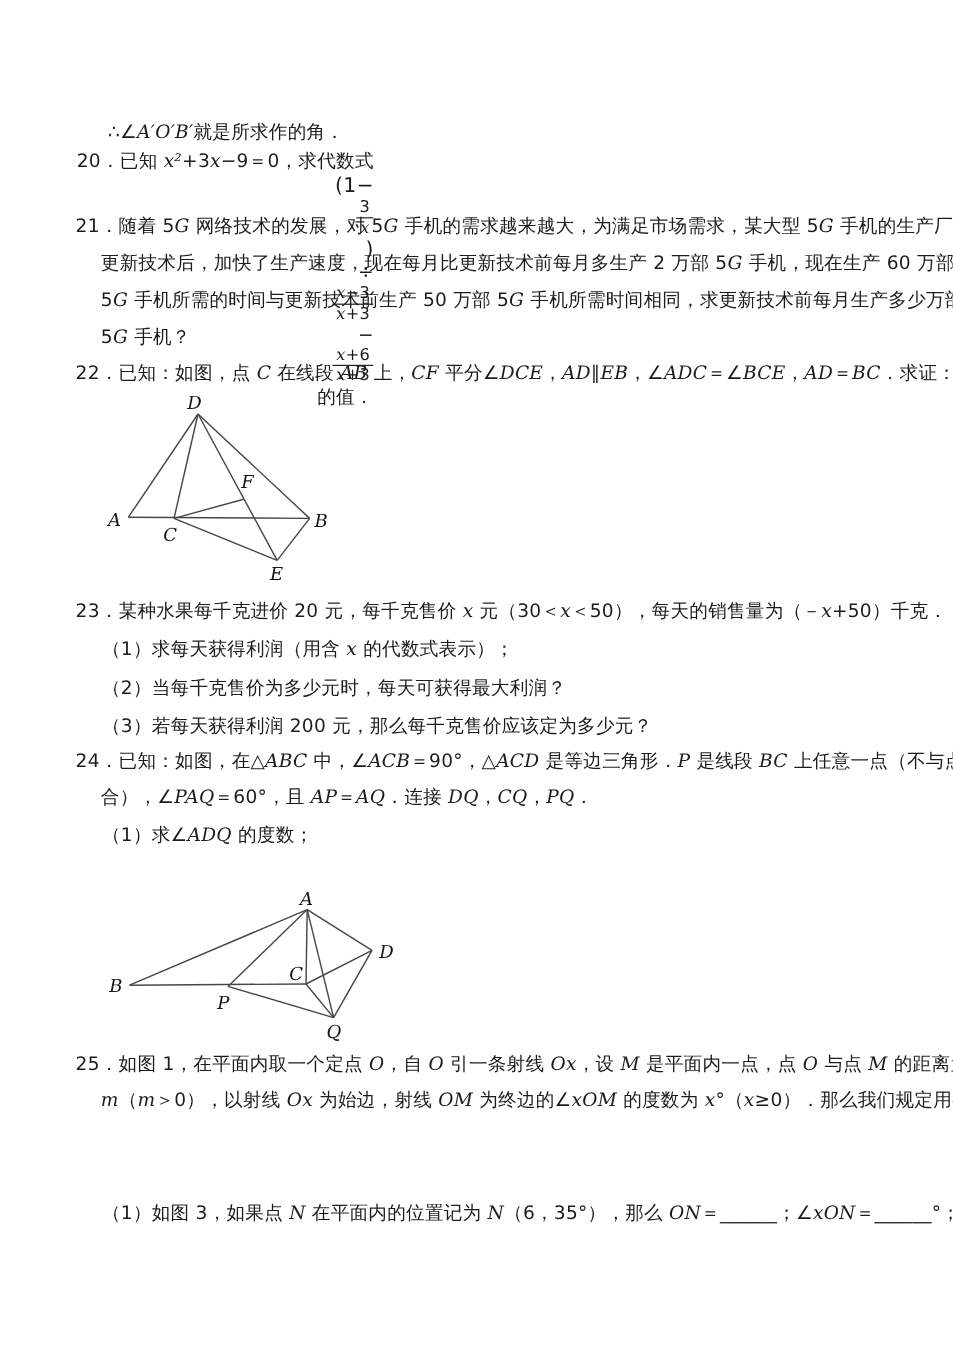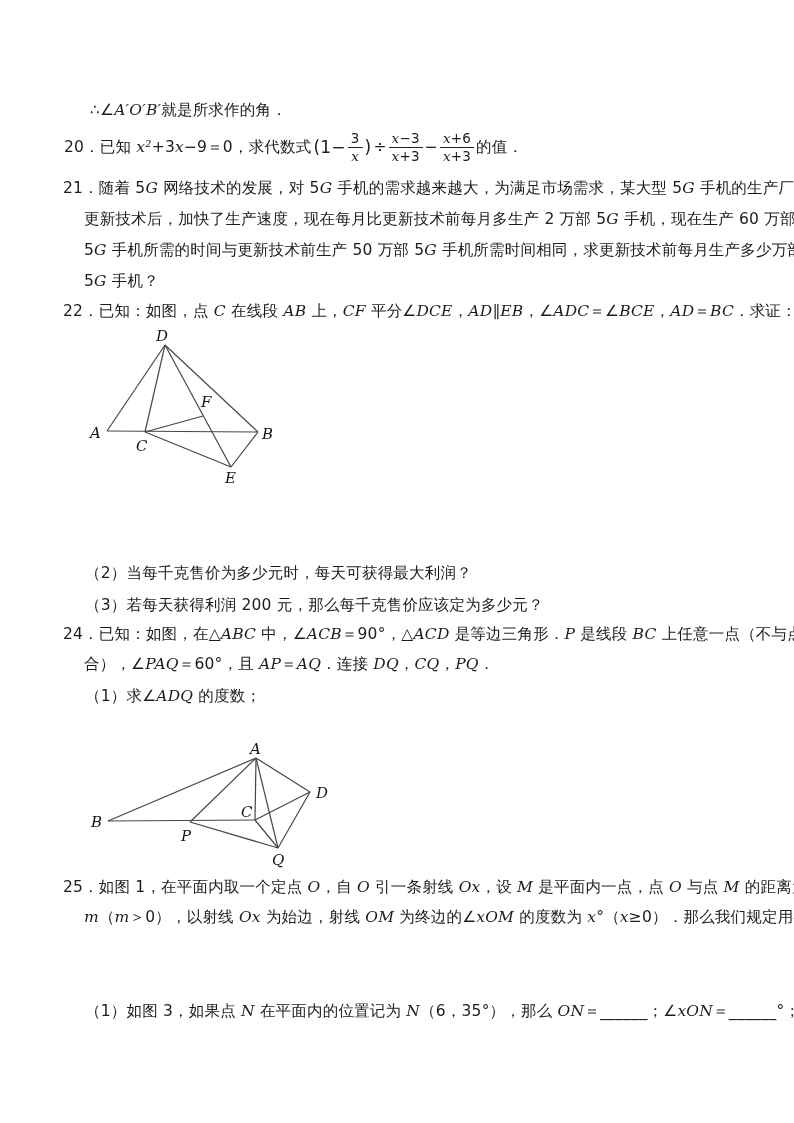--- a/index.html
+++ b/index.html
@@ -18,23 +18,24 @@
     line-height:18px;
     letter-spacing:0.2px;
   }
   .var{
     font-family:"DejaVu Serif",serif;
     font-style:italic;
   }
   .formula-row{
     position:absolute;
     display:flex;
-    align-items:center;
+    align-items:flex-end;
     white-space:nowrap;
     letter-spacing:0.2px;
+    flex-direction:column;
   }
   .formula-row > span{margin:0 1px;}
   .frac{
     display:inline-flex;
     flex-direction:column;
     align-items:center;
     font-size:13.5px;
     line-height:1.2;
     margin:0 3px;
   }
@@ -98,20 +99,22 @@
       <line x1="145" y1="432" x2="231" y2="467"></line>
       <line x1="258" y1="432" x2="231" y2="467"></line>
       <text x="90" y="438">A</text>
       <text x="262" y="439">B</text>
       <text x="136" y="451">C</text>
       <text x="156" y="341">D</text>
       <text x="225" y="483">E</text>
       <text x="201" y="407">F</text>
     </svg>
 
+  <div class="line" style="left:63px;top:500px">23．某种水果每千克进价 20 元，每千克售价 <span class="var">x</span> 元（30＜<span class="var">x</span>＜50），每天的销售量为（－<span class="var">x</span>+50）千克．</div>
+  <div class="line" style="left:85px;top:532px">（1）求每天获得利润（用含 <span class="var">x</span> 的代数式表示）；</div>
   <div class="line" style="left:85px;top:564px">（2）当每千克售价为多少元时，每天可获得最大利润？</div>
   <div class="line" style="left:85px;top:596px">（3）若每天获得利润 200 元，那么每千克售价应该定为多少元？</div>
 
   <div class="line" style="left:63px;top:625px">24．已知：如图，在△<span class="var">ABC</span> 中，∠<span class="var">ACB</span>＝90°，△<span class="var">ACD</span> 是等边三角形．<span class="var">P</span> 是线段 <span class="var">BC</span> 上任意一点（不与点  重</div>
   <div class="line" style="left:84px;top:655px">合），∠<span class="var">PAQ</span>＝60°，且 <span class="var">AP</span>＝<span class="var">AQ</span>．连接 <span class="var">DQ</span>，<span class="var">CQ</span>，<span class="var">PQ</span>．</div>
   <div class="line" style="left:85px;top:687px">（1）求∠<span class="var">ADQ</span> 的度数；</div>
 
   <svg class="fig" width="794" height="1123" viewBox="0 0 794 1123">
       <line x1="108" y1="821" x2="256" y2="758"></line>
       <line x1="108" y1="821" x2="255" y2="820"></line>

